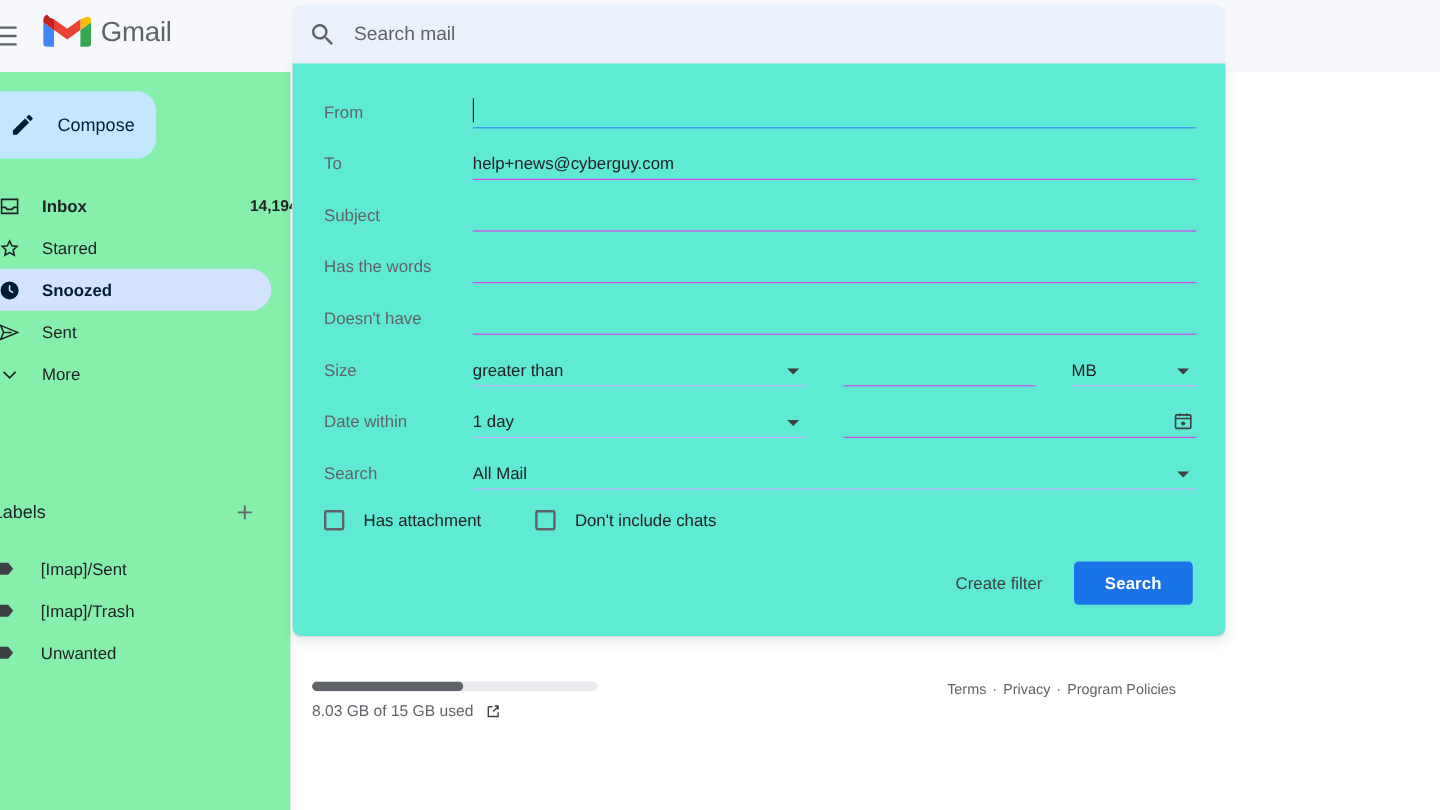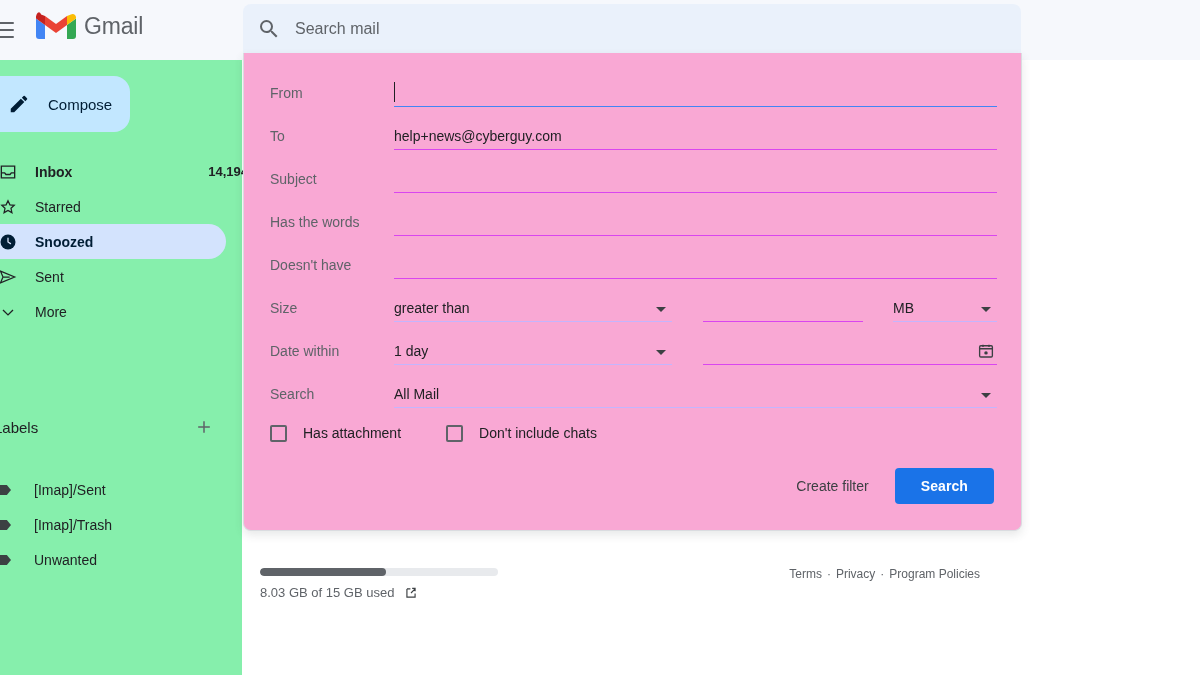--- a/index.html
+++ b/index.html
@@ -87,30 +87,30 @@
   }
 
   .labels-header {
     position: absolute; left: 0; top: 352px; width: 242px; height: 30px;
     display: flex; align-items: center;
   }
   .labels-title { font-size: 15px; color: #202124; margin-left: -6px; }
   .labels-add {
     position: absolute; right: 28px; width: 20px; height: 20px; cursor: pointer;
   }
-  .labellist { position: absolute; left: 0; top: 412px; width: 242px; text-align: right; }
+  .labellist { position: absolute; left: 0; top: 396px; width: 242px; text-align: right; }
   .labelitem { height: 35px; display: flex; align-items: center; cursor: pointer; }
   .label-ico { width: 20px; height: 20px; margin-left: -4px; flex: none; }
   .label-text { font-size: 14px; color: #202124; margin-left: 18px; }
 
   
   .panel {
     position: absolute; left: 243px; top: 53px;
     width: 779px; height: 478px;
-    background: #f9a8d4;
+    background: #5eead4;
     border: 1px solid #dadce0; border-top: none;
     border-radius: 0 0 8px 8px;
     box-shadow: 0 4px 10px rgba(60,64,67,0.12);
     z-index: 5;
   }
   .row {
     position: absolute; left: 26px; width: 727px;
     display: flex; align-items: flex-end;
   }
   .flabel {

